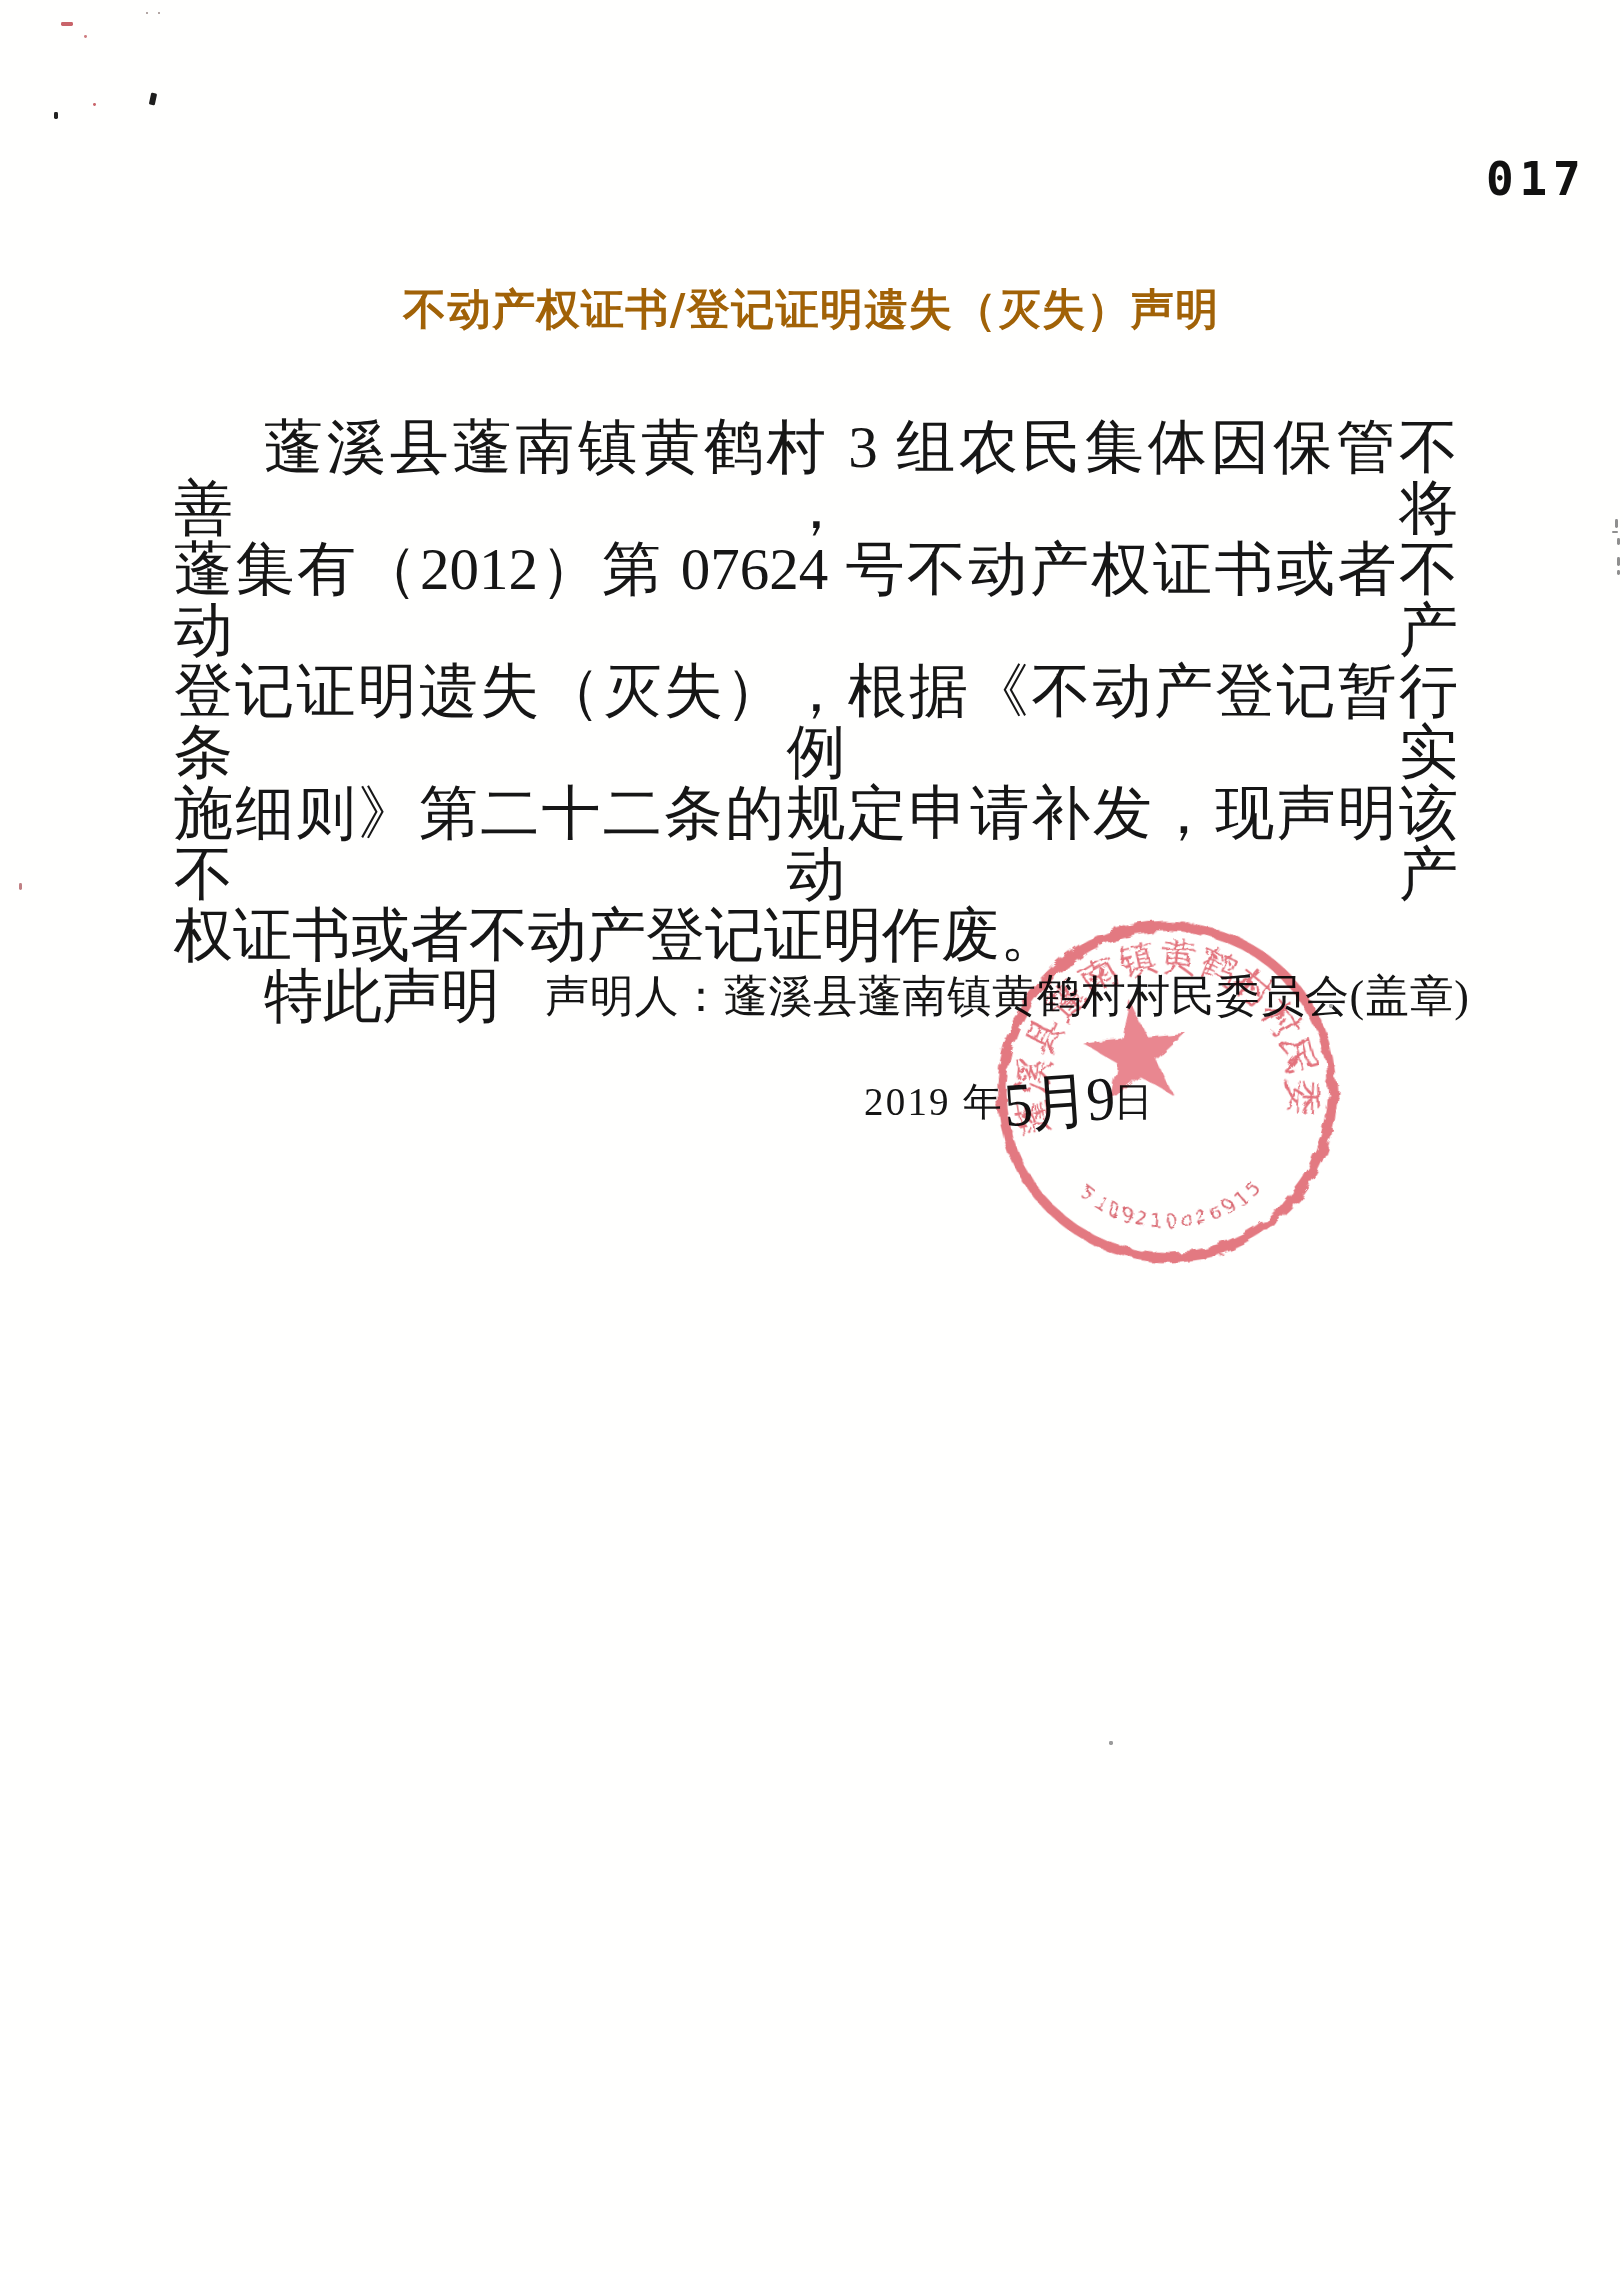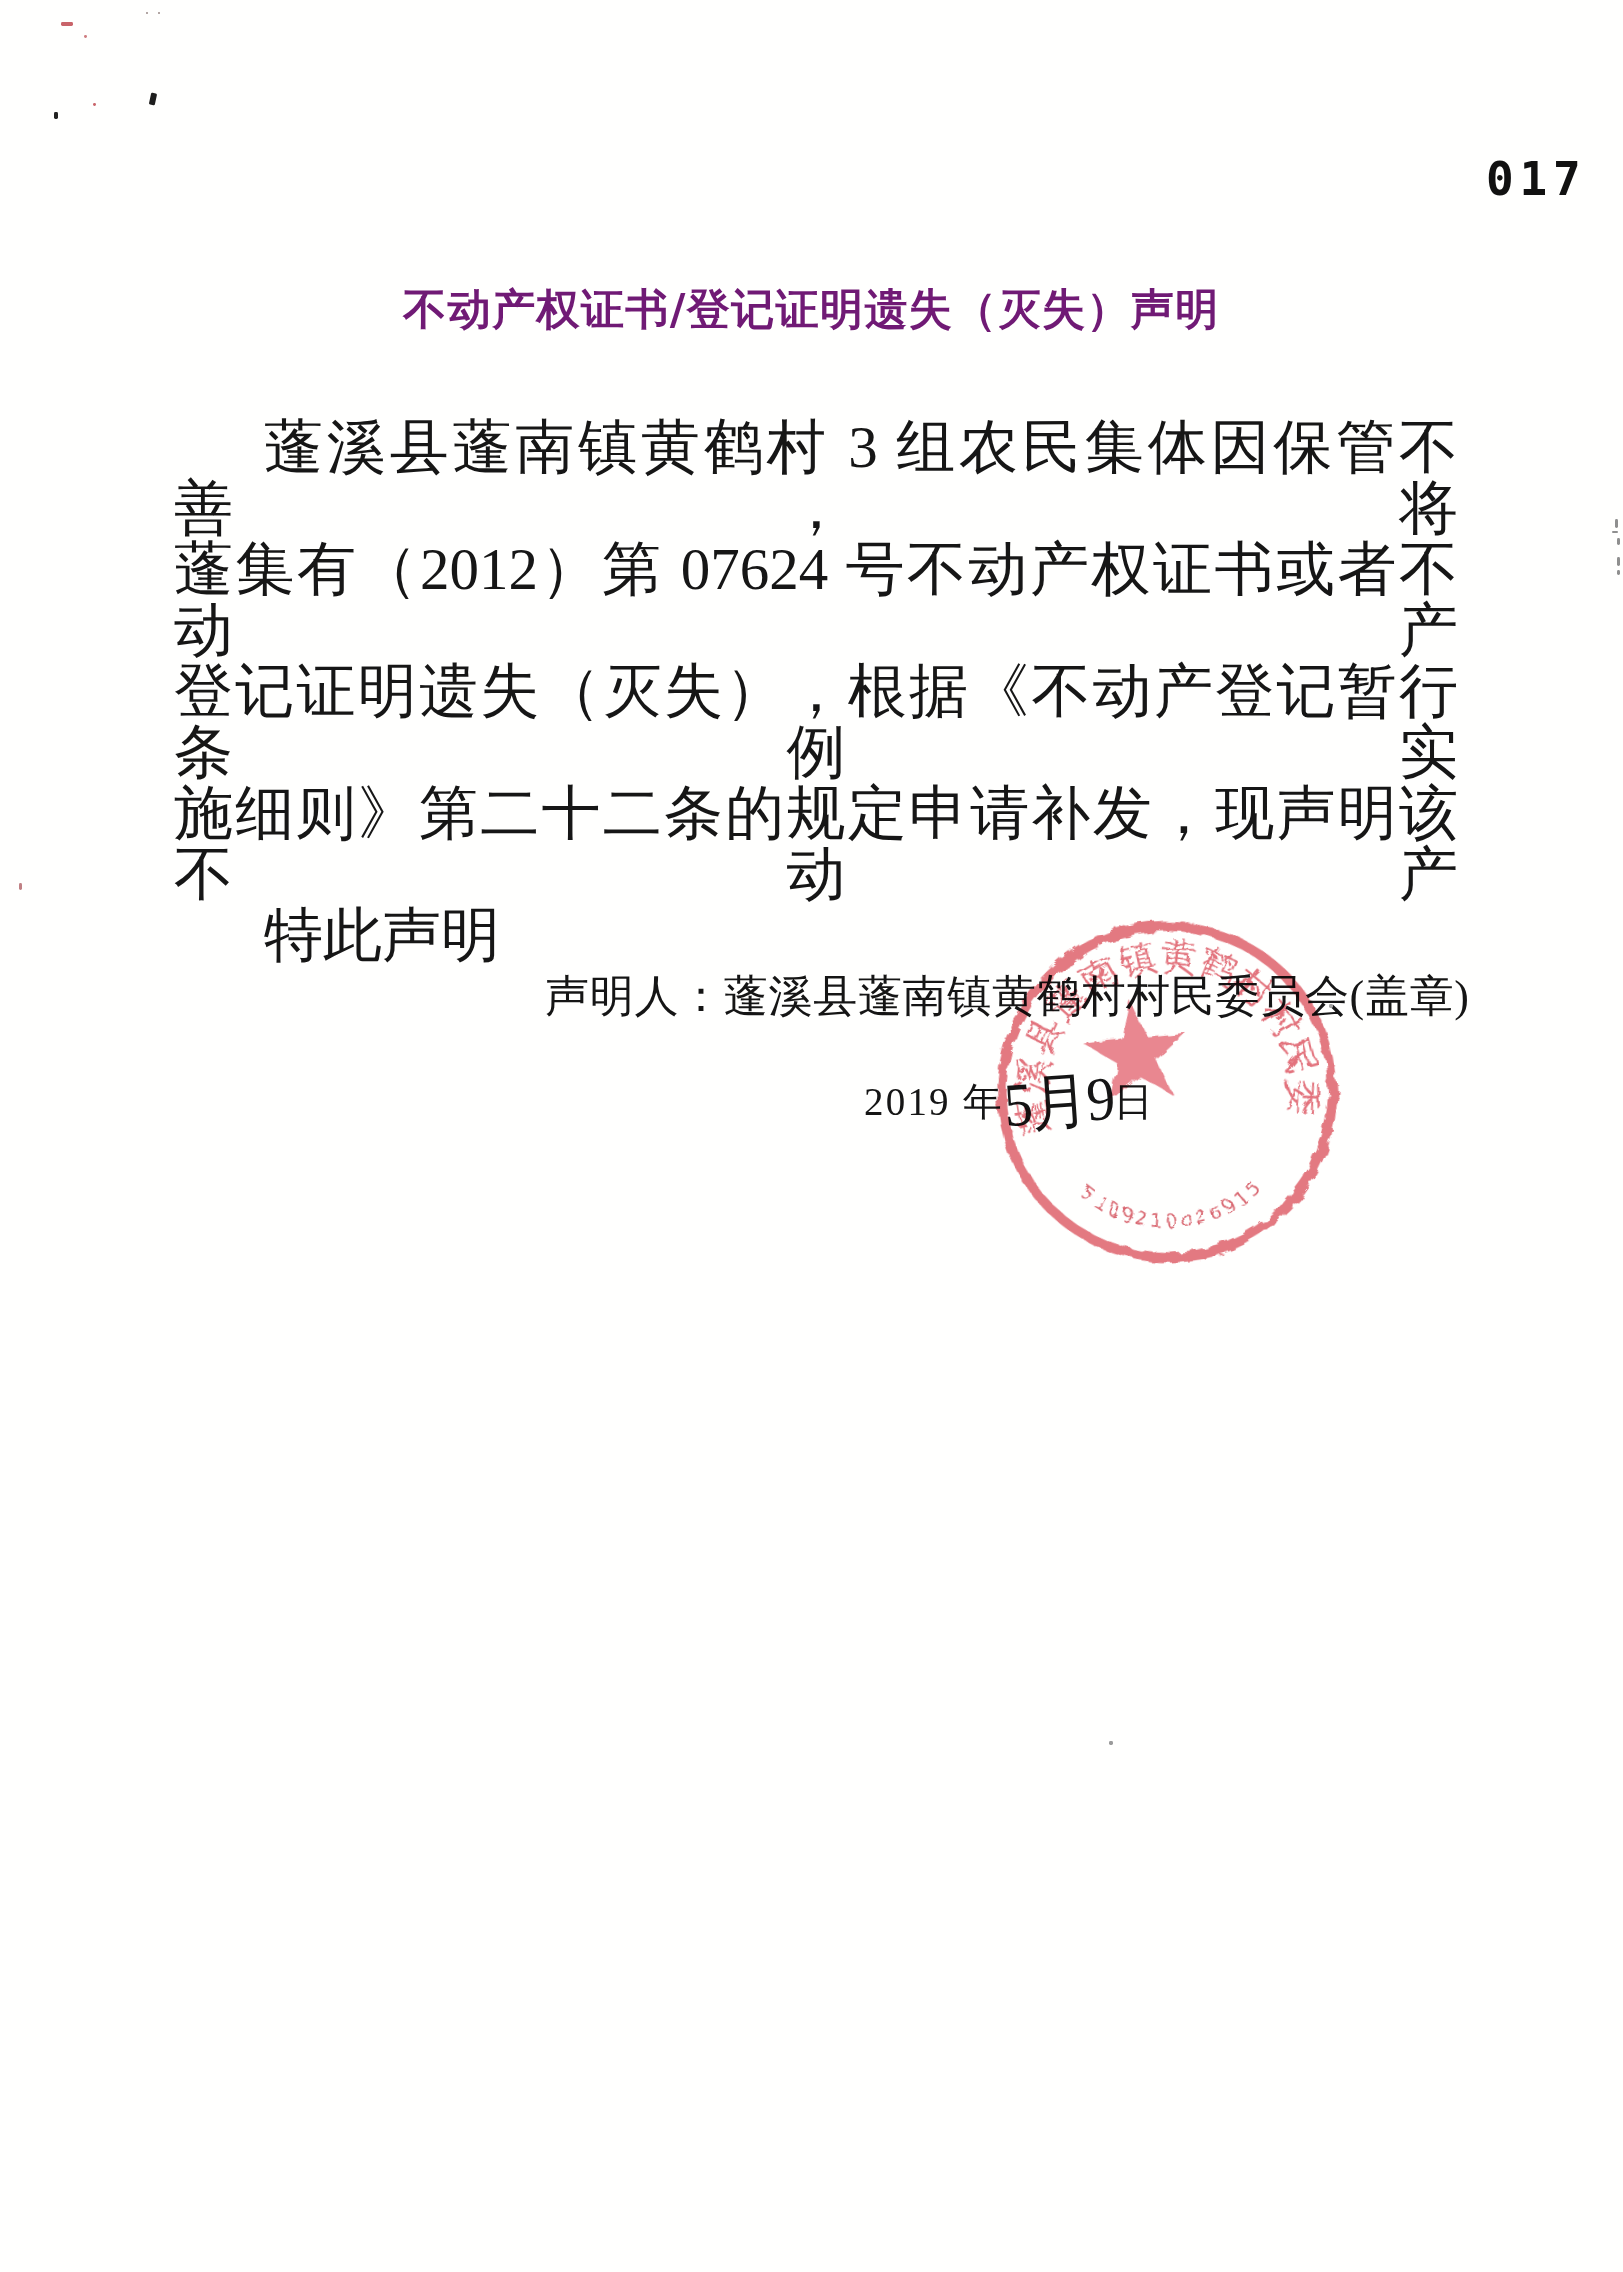--- a/index.html
+++ b/index.html
@@ -12,21 +12,21 @@
   }
   .page-number {
     position:absolute; left:1486px; top:152px;
     font-family:"DejaVu Sans Mono",monospace;
     font-weight:bold; font-size:46px; letter-spacing:5.8px; color:#111;
   }
   .title {
     position:absolute; left:0; top:281px; width:1623px;
     text-align:center;
     font-family:"DejaVu Sans","Liberation Sans",sans-serif;
-    font-weight:700; font-size:43px; letter-spacing:1.4px; color:#701a75;
+    font-weight:700; font-size:43px; letter-spacing:1.4px; color:#a16207;
   }
   .body-block {
     position:absolute; left:174px; top:417px; width:1284px;
     font-size:59px; line-height:61px; color:#161616;
   }
   .body-block p { margin:0; }
   .just { text-align:justify; text-align-last:justify; }
   .indent { text-indent:90px; }
   .declarer {
     position:absolute; left:545px; top:967px;
@@ -56,20 +56,21 @@
 
   <div class="page-number">017</div>
 
   <h1 class="title">不动产权证书/登记证明遗失（灭失）声明</h1>
 
   <div class="body-block">
     <p class="just indent">蓬溪县蓬南镇黄鹤村 3 组农民集体因保管不善，将</p>
     <p class="just">蓬集有（2012）第 07624 号不动产权证书或者不动产</p>
     <p class="just">登记证明遗失（灭失），根据《不动产登记暂行条例实</p>
     <p class="just">施细则》第二十二条的规定申请补发，现声明该不动产</p>
+    <p>权证书或者不动产登记证明作废。</p>
     <p class="indent">特此声明</p>
   </div>
 
   <div class="declarer">声明人：蓬溪县蓬南镇黄鹤村村民委员会(盖章)</div>
 
   <div class="date-line">
     <span class="printed">2019 年</span><span class="hand">5月9</span><span class="printed">日</span>
   </div>
 
   <svg class="seal" viewBox="0 0 600 600" xmlns="http://www.w3.org/2000/svg">

